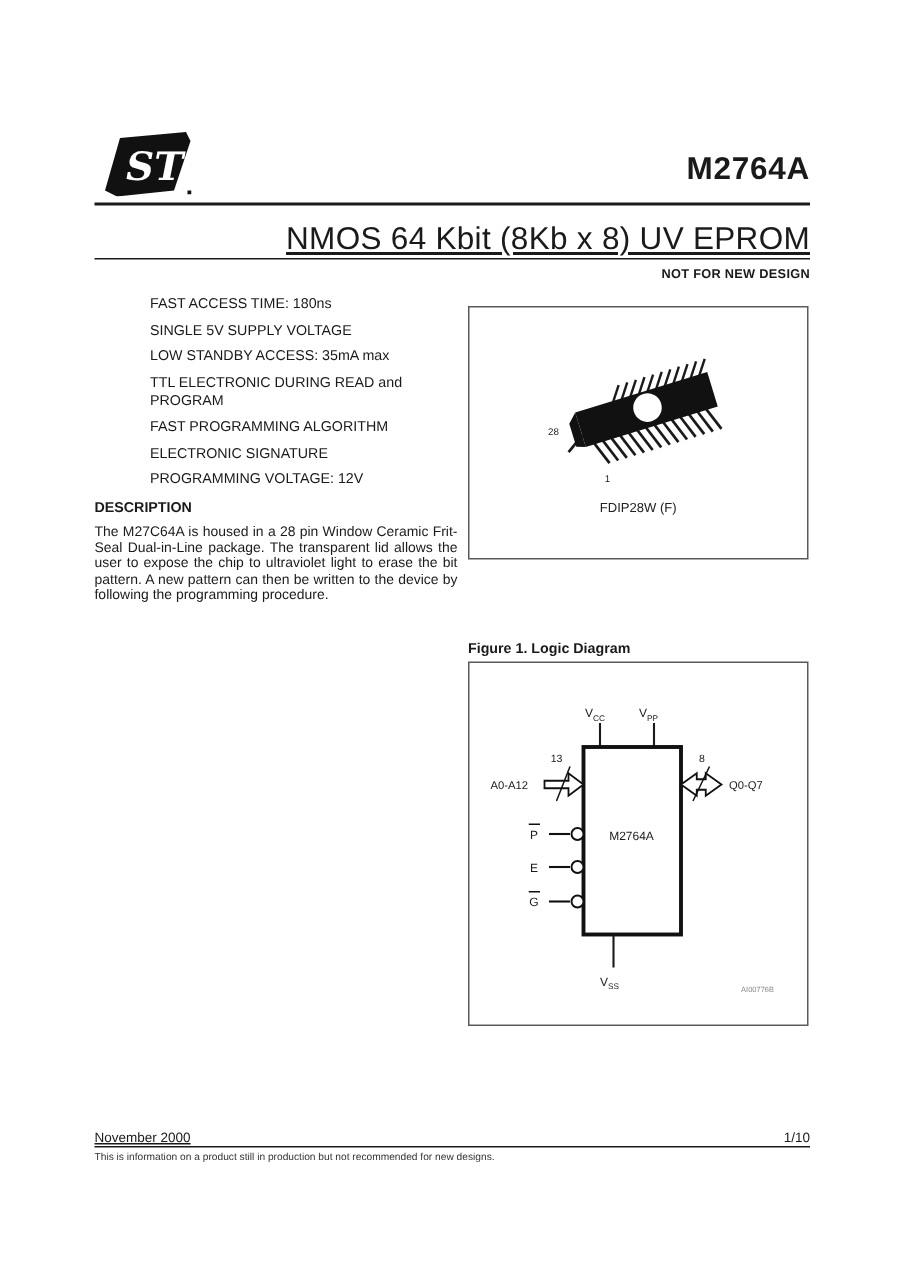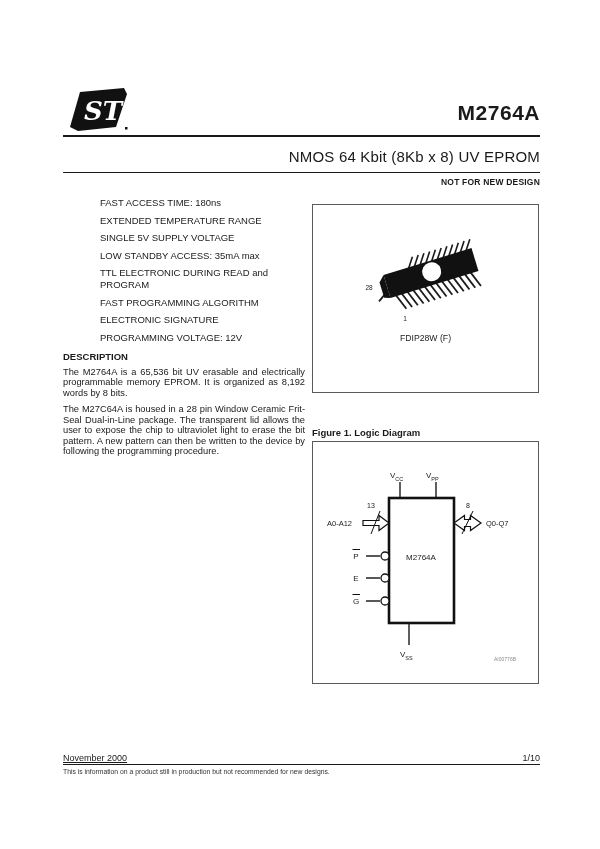--- a/index.html
+++ b/index.html
@@ -9,32 +9,32 @@
     margin:0 auto;
     background:#ffffff;
     font-family:"Liberation Sans", sans-serif;
     color:#1a1a1a;
     overflow:hidden;
   }
   
   .logo-wrap{position:absolute;left:68px;top:87px;width:60px;height:44px;}
   .part-number{position:absolute;right:60px;top:101px;font-size:21px;font-weight:bold;letter-spacing:.5px;}
   .rule-1{position:absolute;left:63px;right:60px;top:135px;height:2px;background:#1a1a1a;}
-  .subtitle{position:absolute;right:60px;top:148px;font-size:15px;letter-spacing:.2px;}
+  .subtitle{position:absolute;right:60px;top:148px;font-size:21px;letter-spacing:.2px;text-decoration:underline;}
   .rule-2{position:absolute;left:63px;right:60px;top:172px;height:1px;background:#1a1a1a;}
   .notice{position:absolute;right:60px;top:177px;font-size:8.5px;font-weight:bold;letter-spacing:.2px;}
   
   .left-col{position:absolute;left:63px;top:197px;width:242px;}
   .features{list-style:none;margin:0;padding:0 0 0 17px;font-size:9.5px;line-height:12px;}
   .features li{margin-bottom:5.5px;padding-left:20px;}
   .description{margin-top:7px;}
   .desc-heading{font-size:9.5px;font-weight:bold;margin:0 0 5px 0;}
   .description p{margin:0 0 6px 0;font-size:9.3px;line-height:10.5px;text-align:justify;}
   
-  .pkg-box{position:absolute;left:312px;top:204px;width:227px;height:189px;border:1px solid #5a5a5a;box-sizing:border-box;}
+  .pkg-box{position:absolute;left:312px;top:204px;width:227px;height:169px;border:1px solid #5a5a5a;box-sizing:border-box;}
   .pkg-caption{position:absolute;left:0;right:0;top:128px;text-align:center;font-size:8.7px;color:#222;}
   .fig-heading{position:absolute;left:312px;top:427px;font-size:9.5px;font-weight:bold;}
   .logic-box{position:absolute;left:312px;top:441px;width:227px;height:243px;border:1px solid #5a5a5a;box-sizing:border-box;}
   svg{display:block;}
   
   .footer-rule{position:absolute;left:63px;right:60px;top:764px;height:1px;background:#1a1a1a;}
   .footer-date{position:absolute;left:63px;top:753px;font-size:9px;text-decoration:underline;}
   .footer-page{position:absolute;right:60px;top:753px;font-size:9px;}
   .footer-disclaimer{position:absolute;left:63px;top:768px;font-size:6.8px;color:#333;}
 </style>
@@ -52,31 +52,29 @@
   </div>
   <div class="part-number">M2764A</div>
   <div class="rule-1"></div>
   <div class="subtitle">NMOS 64 Kbit (8Kb x 8) UV EPROM</div>
   <div class="rule-2"></div>
   <div class="notice">NOT FOR NEW DESIGN</div>
 
   <div class="left-col">
     <ul class="features">
       <li>FAST ACCESS TIME: 180ns</li>
-      <li>EXTENDED TEMPERATURE RANGE</li>
       <li>SINGLE 5V SUPPLY VOLTAGE</li>
       <li>LOW STANDBY ACCESS: 35mA max</li>
       <li>TTL ELECTRONIC DURING READ and PROGRAM</li>
       <li>FAST PROGRAMMING ALGORITHM</li>
       <li>ELECTRONIC SIGNATURE</li>
       <li>PROGRAMMING VOLTAGE: 12V</li>
     </ul>
     <div class="description">
       <div class="desc-heading">DESCRIPTION</div>
-      <p>The M2764A is a 65,536 bit UV erasable and electrically programmable memory EPROM. It is organized as 8,192 words by 8 bits.</p>
       <p>The M27C64A is housed in a 28 pin Window Ceramic Frit-Seal Dual-in-Line package. The transparent lid allows the user to expose the chip to ultraviolet light to erase the bit pattern. A new pattern can then be written to the device by following the programming procedure.</p>
     </div>
   </div>
 
   <div class="pkg-box">
     <svg width="225" height="207" viewBox="0 0 225 207">
 
       <g transform="translate(118,68) rotate(-17)">
 
         <g stroke="#1a1a1a" stroke-width="1.6">

